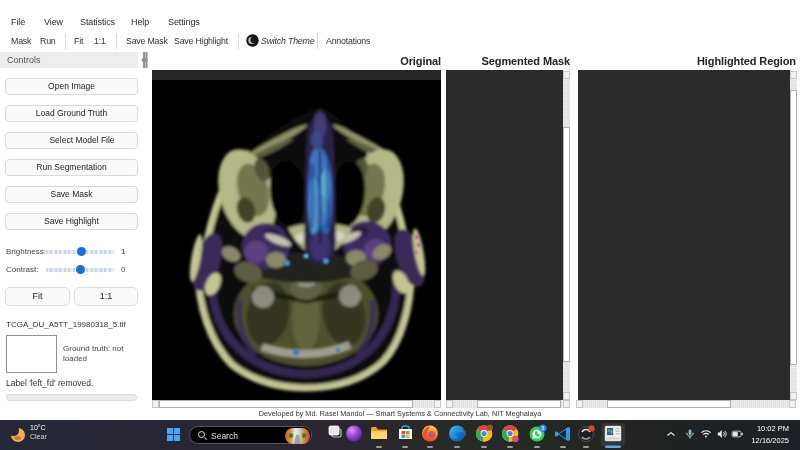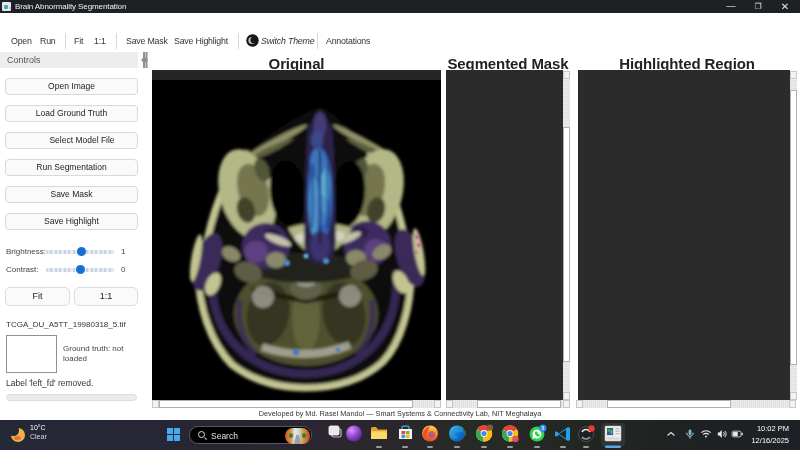--- a/index.html
+++ b/index.html
@@ -37,21 +37,21 @@
 .strack { position:absolute; height:3.5px; background:repeating-linear-gradient(90deg,#c9d3e3 0 2px,#e7ecf3 2px 4.5px); border-radius:2px; }
 .sthumb { position:absolute; width:9px; height:9px; border-radius:50%; background:#1a6fd4; }
 .halfbtn { position:absolute; height:19px; background:#fafafa; border:1px solid #dcdcdc; border-radius:5px; font-size:9px; color:#222; text-align:center; line-height:17px; }
 #fname { position:absolute; left:6px; top:320px; font-size:8px; color:#333; }
 #thumbbox { position:absolute; left:6px; top:335px; width:51px; height:38px; background:#fff; border:1px solid #909090; }
 #gtruth { position:absolute; left:63px; top:344px; font-size:8px; color:#444; line-height:9.5px; }
 #lbl { position:absolute; left:6px; top:378px; font-size:8.5px; color:#333; }
 #progress { position:absolute; left:6px; top:394px; width:131px; height:7px; background:#ececec; border:1px solid #dcdcdc; border-radius:4px; }
 
 
-.phead { position:absolute; top:55px; font-size:15px; font-weight:bold; color:#222; text-align:center; letter-spacing:-0.1px; }
+.phead { position:absolute; top:55px; font-size:11px; font-weight:bold; color:#222; text-align:right; letter-spacing:-0.1px; }
 
 
 #porig { position:absolute; left:152px; top:70px; width:289px; height:330px; background:#262626; }
 #pmask { position:absolute; left:446px; top:70px; width:117px; height:330px; background:#2b2b2b; }
 #phigh { position:absolute; left:578px; top:70px; width:212px; height:330px; background:#2b2b2b; }
 
 
 .vsb { position:absolute; width:7px; background:repeating-linear-gradient(0deg,#ececec 0 1px,#e0e0e0 1px 2px); }
 .vsb .arrow { position:absolute; left:0; width:7px; height:8px; background:#f2f2f2; border:1px solid #c8c8c8; }
 .vsb .vthumb { position:absolute; left:0; width:7px; background:#fff; border:1px solid #b0b0b0; }
@@ -76,31 +76,31 @@
 #search .simg { position:absolute; right:1px; top:1px; width:25px; height:16px; border-radius:8px; overflow:hidden; background:linear-gradient(90deg,#c8552e 0%,#d89040 22%,#e8e8e0 40%,#c8d8e8 55%,#d0a040 72%,#c04828 100%); }
 #search .simg:after { content:""; position:absolute; left:9px; top:7px; width:7px; height:9px; background:#9aa0a8; clip-path:polygon(30% 0, 70% 0, 100% 100%, 0 100%); }
 #search .simg:before { content:""; position:absolute; left:4px; top:5px; width:4px; height:5px; background:#3e7a34; border-radius:50%; box-shadow:13px 0 0 #3e7a34; position:absolute; z-index:2; }
 #clk1 { position:absolute; right:11px; top:424px; font-size:7.5px; color:#fff; text-align:right; }
 #clk2 { position:absolute; right:11px; top:436px; font-size:7.5px; color:#fff; text-align:right; }
 </style>
 </head>
 <body>
 <div id="app">
 
-  <div id="titlebar">
-    <div class="ticon"></div>
-    <div class="ttext">Brain Abnormality Segmentation</div>
-    <div class="winbtn" style="left:718px;">—</div>
-    <div class="winbtn" style="left:745px; font-size:8px;">❐</div>
-    <div class="winbtn" style="left:772px; font-size:10px;">✕</div>
-  </div>
-
+
+  <div id="menubar">
+    <span style="left:11px;">File</span>
+    <span style="left:44px;">View</span>
+    <span style="left:80px;">Statistics</span>
+    <span style="left:131px;">Help</span>
+    <span style="left:168px;">Settings</span>
+  </div>
 
   <div id="toolbar">
-    <span class="tb" style="left:11px;">Open</span>
+    <span class="tb" style="left:11px;">Mask</span>
     <span class="tb" style="left:40px;">Run</span>
     <div class="sep" style="left:65px;"></div>
     <span class="tb" style="left:74px;">Fit</span>
     <span class="tb" style="left:94px;">1:1</span>
     <div class="sep" style="left:116px;"></div>
     <span class="tb" style="left:126px;">Save Mask</span>
     <span class="tb" style="left:174px;">Save Highlight</span>
     <div class="sep" style="left:238px;"></div>
     <span class="tb" style="left:261px;font-style:italic;">Switch Theme</span>
     <div class="sep" style="left:317px;"></div>

